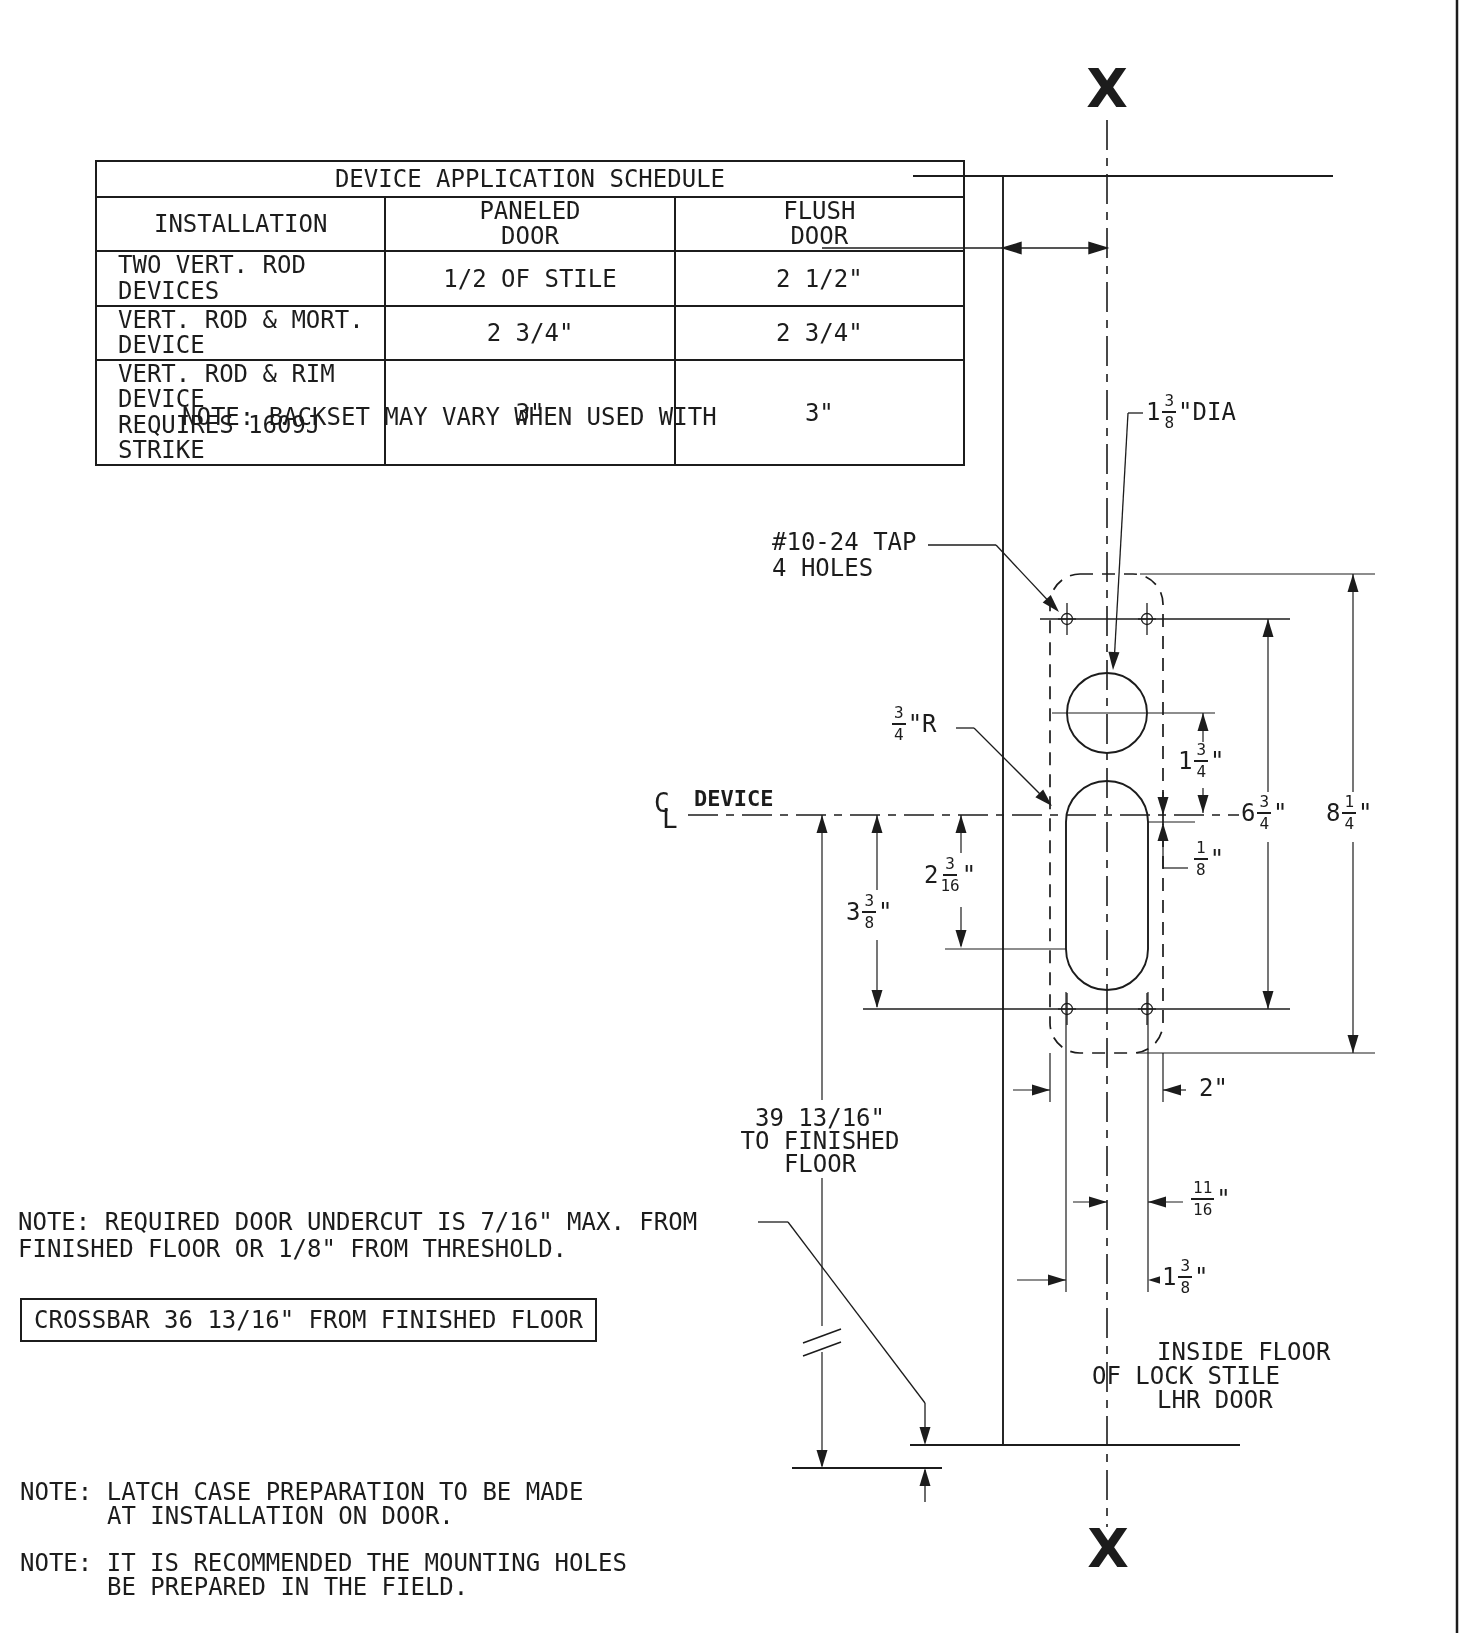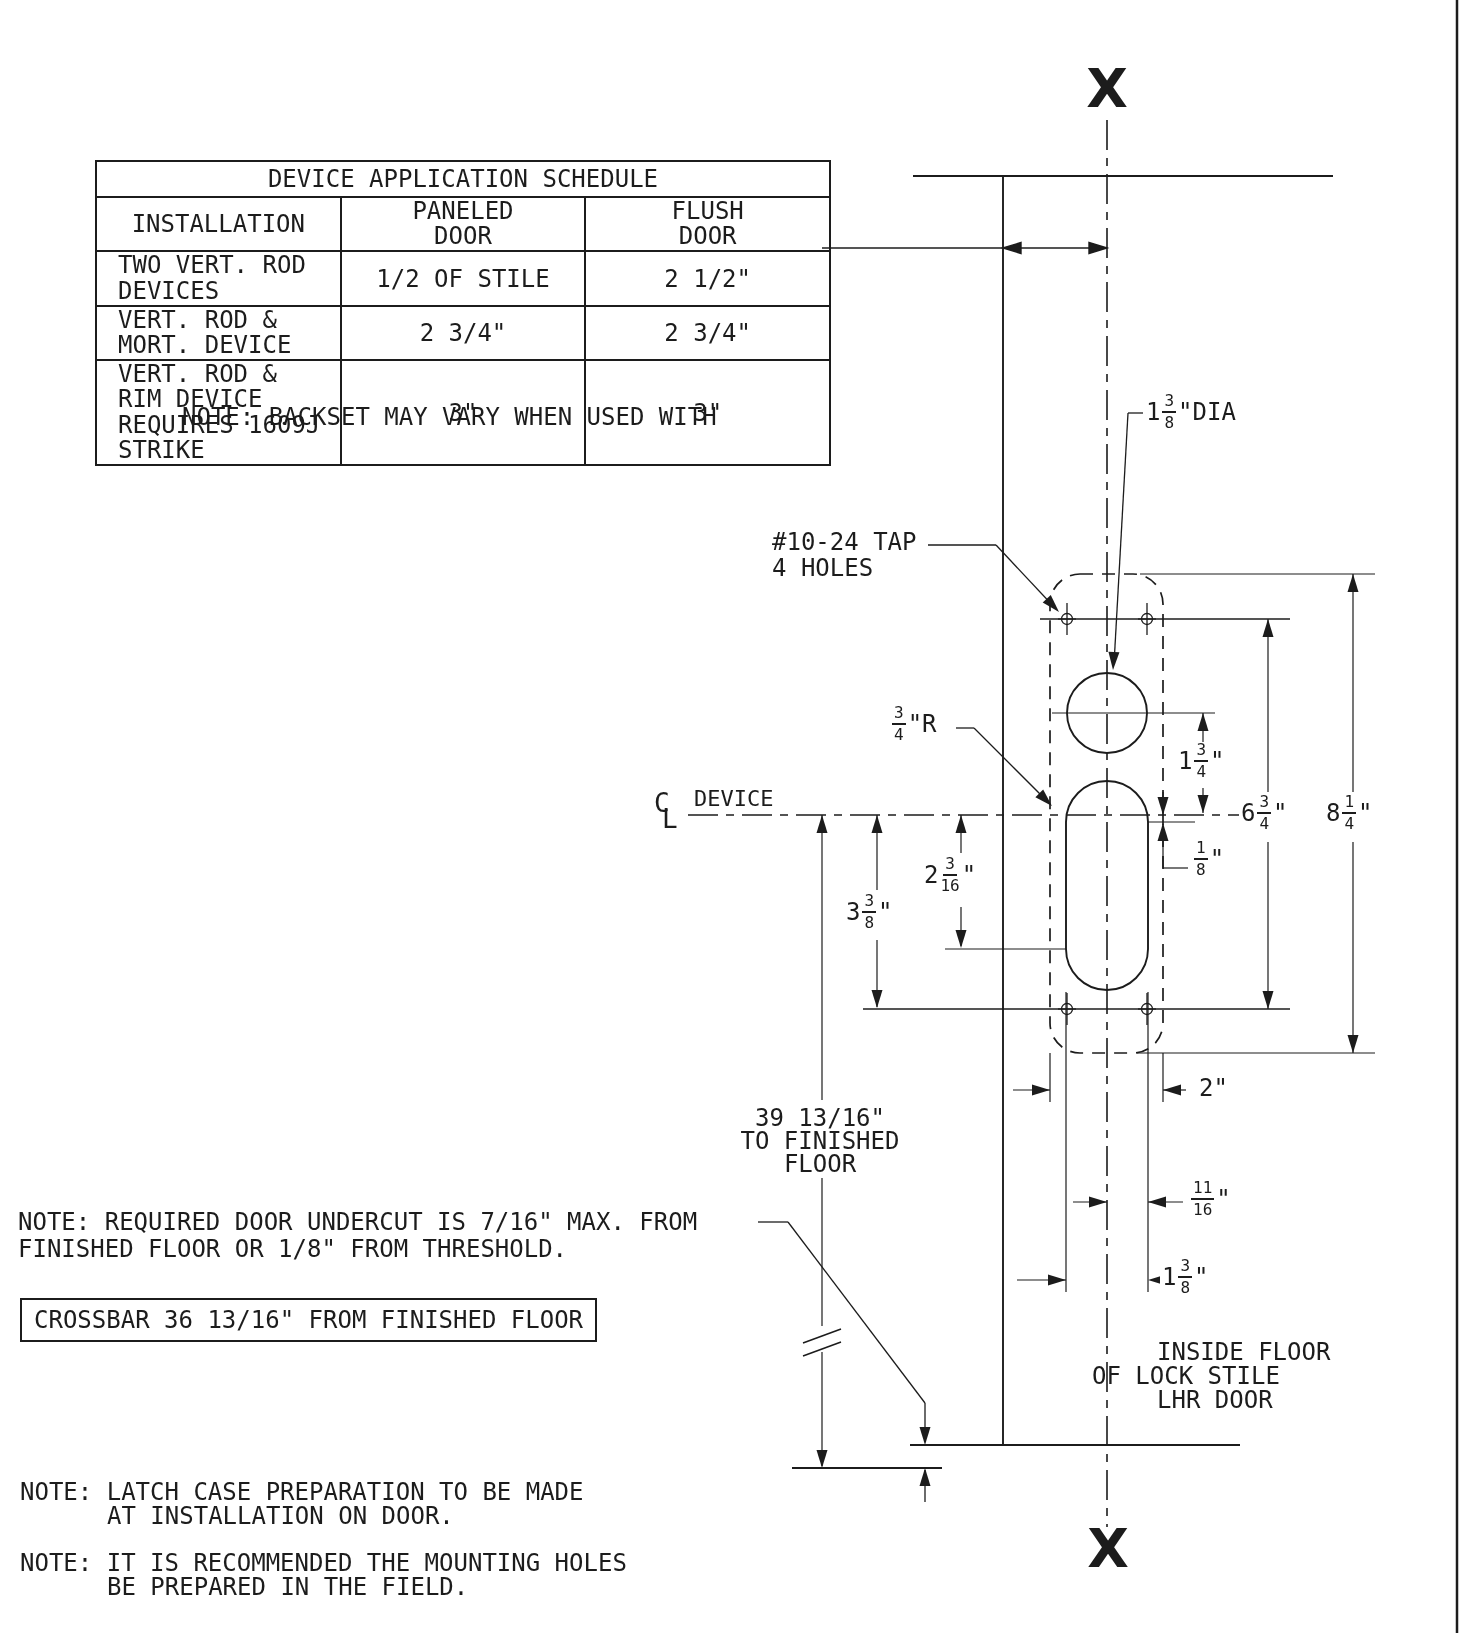--- a/index.html
+++ b/index.html
@@ -11,21 +11,21 @@
          transform:translateX(-50%);line-height:1;}
   .clsym{position:absolute;font-size:26px;line-height:1;}
   .dim{position:absolute;display:flex;align-items:center;white-space:nowrap;
        font-size:24px;line-height:1;background:#fff;padding:0 2px;}
   .frac{display:inline-flex;flex-direction:column;align-items:center;font-size:16px;
         line-height:1;margin:0 2px;}
   .frac .n{border-bottom:2px solid #1c1c1c;padding:0 2px 2px 2px;}
   .frac .d{padding-top:2px;}
   .ctr{transform:translateX(-50%);text-align:center;}
   table.sched{position:absolute;left:95px;top:160px;border-collapse:collapse;
-              font-size:24px;table-layout:fixed;width:736px;}
+              font-size:24px;table-layout:fixed;width:870px;}
   table.sched td{border:2px solid #1c1c1c;padding:1px 8px;overflow:hidden;}
   table.sched td.title{text-align:center;height:32px;}
   table.sched td.hd{text-align:center;height:50px;line-height:1.05;}
   table.sched td.c{text-align:center;}
   table.sched td.inst{text-align:left;padding-left:21px;line-height:1.05;}
   .box{position:absolute;border:2px solid #1c1c1c;padding:6px 12px;font-size:24px;white-space:pre;}
 </style>
 </head>
 <body>
 
@@ -239,21 +239,21 @@
   <div class="box" style="left:20px;top:1298px;">CROSSBAR 36 13/16" FROM FINISHED FLOOR</div>
 
   <div class="lbl" style="left:20px;top:1480px;">NOTE: LATCH CASE PREPARATION TO BE MADE</div>
   <div class="lbl" style="left:107px;top:1504px;">AT INSTALLATION ON DOOR.</div>
 
   <div class="lbl" style="left:20px;top:1551px;">NOTE: IT IS RECOMMENDED THE MOUNTING HOLES</div>
   <div class="lbl" style="left:107px;top:1575px;">BE PREPARED IN THE FIELD.</div>
 
   <div class="clsym" style="left:654px;top:790px;">C</div>
   <div class="clsym" style="left:662px;top:806px;">L</div>
-  <div class="lbl" style="left:694px;top:787px;font-size:22px;">DEVICE</div>
+  <div class="lbl" style="left:694px;top:787px;font-size:22px;font-weight:bold;">DEVICE</div>
 
   <div class="lbl" style="left:772px;top:530px;">#10-24 TAP</div>
   <div class="lbl" style="left:772px;top:556px;">4 HOLES</div>
 
   <div class="lbl ctr" style="left:820px;top:1106px;">39 13/16"</div>
   <div class="lbl ctr" style="left:820px;top:1129px;text-align:right;">TO FINISHED</div>
   <div class="lbl ctr" style="left:820px;top:1152px;">FLOOR</div>
 
   <div class="lbl" style="left:1157px;top:1340px;">INSIDE FLOOR</div>
   <div class="lbl" style="left:1092px;top:1364px;">OF LOCK STILE</div>

